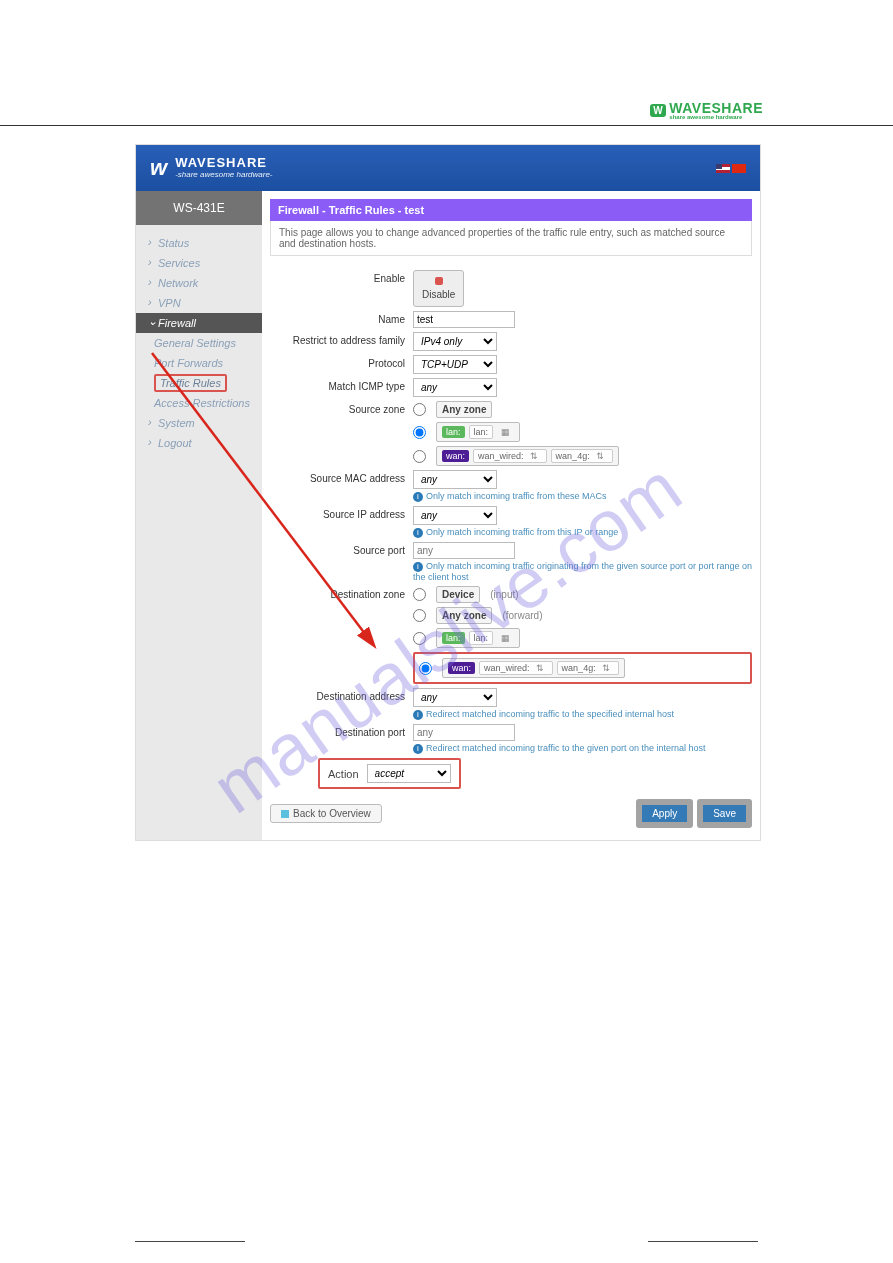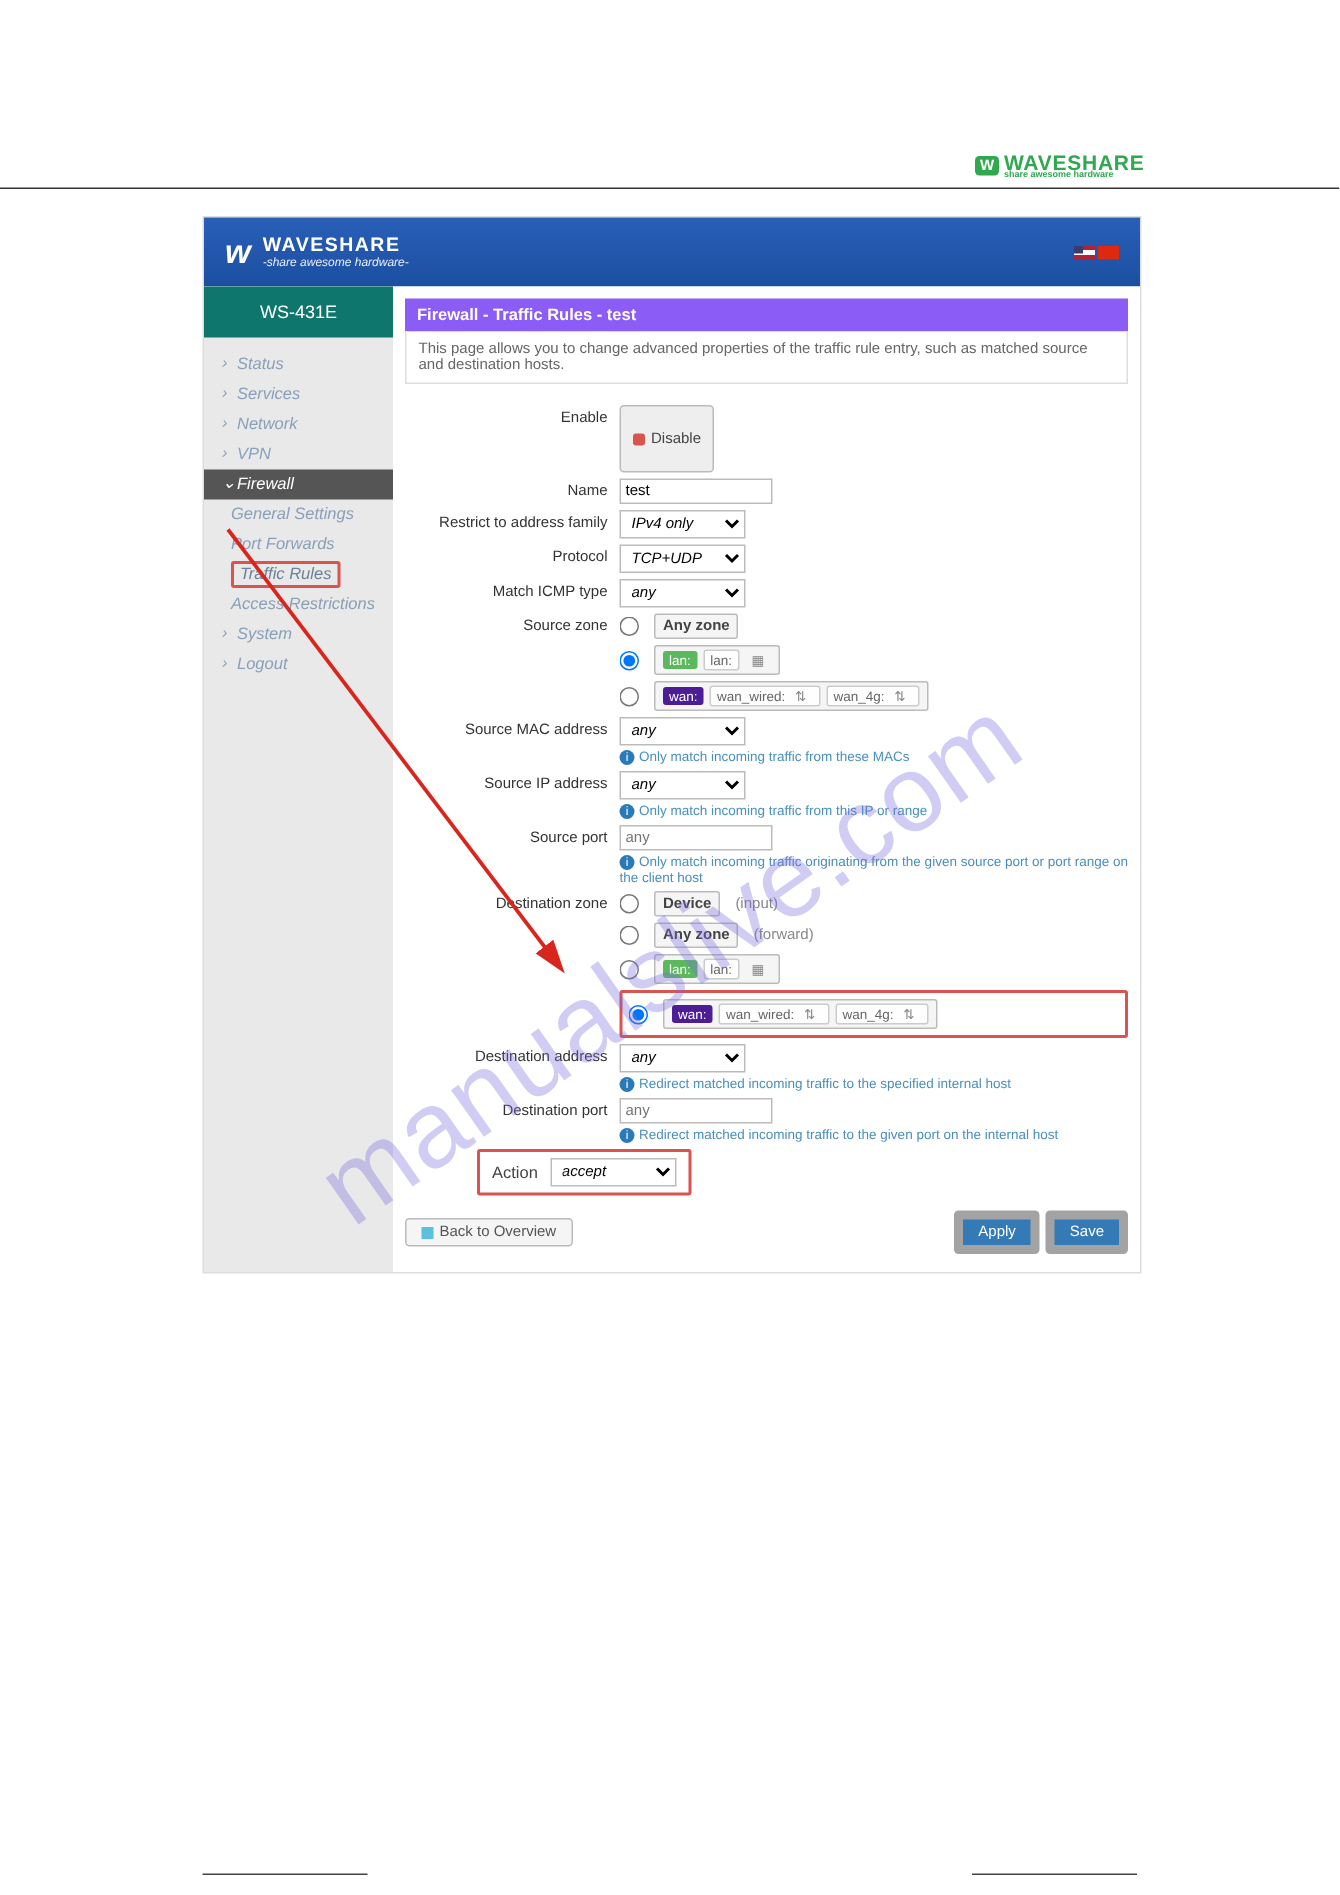--- a/index.html
+++ b/index.html
@@ -15,40 +15,40 @@
 .brand-txt{line-height:1.1;}
 .brand-txt .t1{font-size:13px;font-weight:bold;letter-spacing:1px;}
 .brand-txt .t2{font-size:8px;font-style:italic;opacity:.9;}
 .flags{display:flex;gap:2px;}
 .flag{width:14px;height:9px;display:inline-block;}
 .flag.us{background:linear-gradient(#b22234 33%,#fff 33% 66%,#b22234 66%);position:relative;}
 .flag.us::before{content:"";position:absolute;top:0;left:0;width:6px;height:5px;background:#3c3b6e;}
 .flag.cn{background:#de2910;}
 .body{display:flex;align-items:stretch;}
 .sidebar{width:126px;background:#e9e9e9;}
-.model{background:#0f766e;color:#fff;padding:10px 0;text-align:center;font-size:12px;}
+.model{background:#737373;color:#fff;padding:10px 0;text-align:center;font-size:12px;}
 .nav{list-style:none;margin:0;padding:8px 0 20px;font-style:italic;}
 .nav li{padding:4px 10px 4px 22px;color:#8aa0b8;font-size:11px;position:relative;cursor:pointer;}
 .nav li::before{content:"›";position:absolute;left:12px;top:3px;font-size:11px;color:#8aa0b8;}
 .nav li.open{background:#555;color:#fff;}
 .nav li.open::before{content:"⌄";color:#fff;top:2px;}
 .nav li.sub{padding-left:18px;color:#8aa0b8;}
 .nav li.sub::before{content:"";}
 .nav li.sub.active{color:#8aa0b8;}
 .nav li.sub.active span{border:2px solid #d9534f;padding:1px 4px;border-radius:2px;color:#6b8199;}
 .main{flex:1;background:#fff;padding:8px 8px 12px;position:relative;}
 .panel-title{background:#8b5cf6;color:#fff;padding:5px 8px;font-size:11px;font-weight:bold;}
 .panel-desc{background:#fff;border:1px solid #ddd;border-top:0;padding:6px 8px;font-size:10px;color:#666;}
 .form{padding:10px 0 0;}
 .row{display:flex;align-items:flex-start;margin:4px 0;}
 .lbl{width:135px;text-align:right;padding:3px 8px 0 0;font-size:10px;color:#333;}
 .ctrl{flex:1;}
 .ctrl input[type=text],.ctrl select{width:94px;font-size:10px;padding:2px 3px;border:1px solid #bbb;background:#fff;}
 .ctrl select{width:84px;font-style:italic;}
-.btn-disable{background:#eee;border:1px solid #bbb;border-radius:3px;padding:16px 8px;font-size:10px;display:inline-flex;align-items:center;gap:4px;cursor:pointer;}
+.btn-disable{background:#eee;border:1px solid #bbb;border-radius:3px;padding:6px 8px;font-size:10px;display:inline-flex;align-items:center;gap:4px;cursor:pointer;flex-direction:column;}
 .btn-disable .dot{width:8px;height:8px;background:#d9534f;border-radius:2px;display:inline-block;}
 .hint{font-size:9px;color:#4a8fbd;margin:2px 0 0;}
 .hint .i{display:inline-block;width:10px;height:10px;background:#2a7ab8;color:#fff;border-radius:50%;font-size:8px;text-align:center;line-height:10px;margin-right:3px;}
 .zones{display:flex;flex-direction:column;gap:4px;}
 .zrow{display:flex;align-items:center;gap:10px;}
 .zrow input[type=radio]{margin:0;}
 .zbox{display:inline-flex;align-items:center;gap:4px;font-size:10px;padding:2px 5px;border:1px solid #bbb;border-radius:2px;background:#f5f5f5;}
 .tag{font-size:9px;padding:1px 4px;border-radius:2px;}
 .tag.lan{background:#5cb85c;color:#fff;}
 .tag.wan{background:#4c1d95;color:#fff;}

